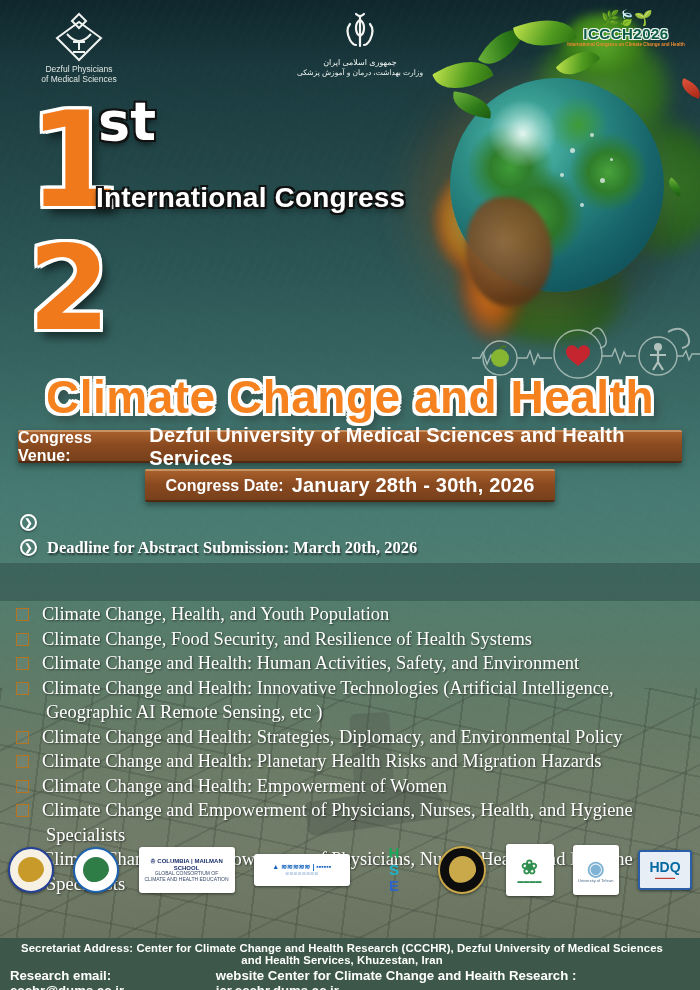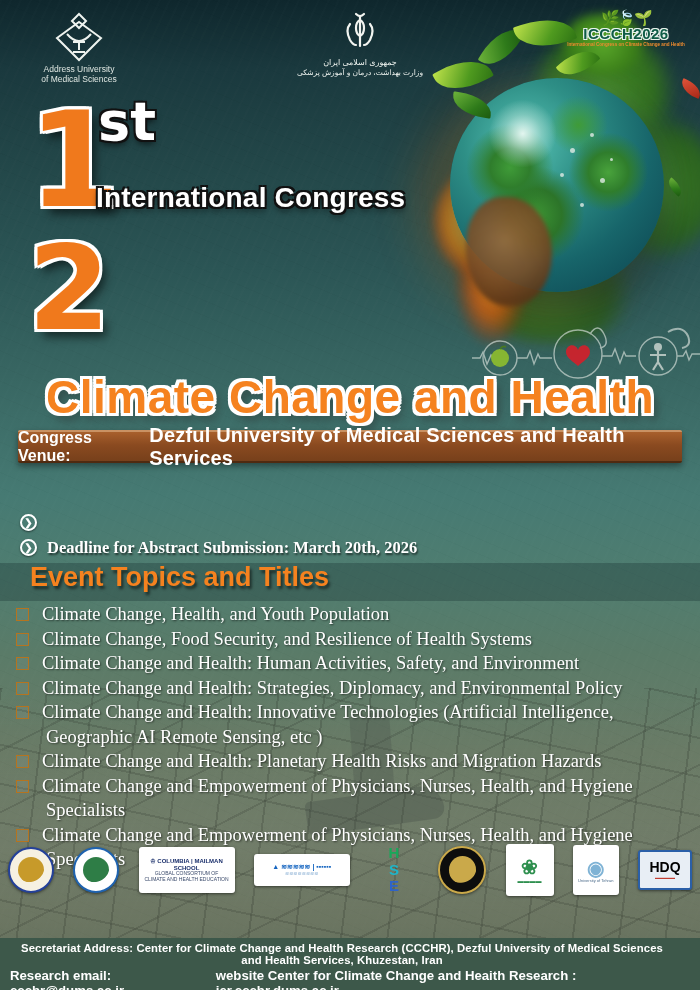--- a/index.html
+++ b/index.html
@@ -171,21 +171,21 @@
 
   <div class="hdr-left">
     <svg width="56" height="52" viewBox="0 0 56 52">
       <g fill="none" stroke="#eef3ef" stroke-width="2">
         <path d="M28 2 l7 7 -7 7 -7 -7 z"></path>
         <path d="M6 26 L28 10 L50 26 L28 48 Z"></path>
         <path d="M16 22 q12 14 24 0 M22 30 h12 M28 30 v8 M22 40 h12"></path>
       </g>
     </svg>
     <div class="t">
-      <span>Address University</span><br>
+      <span>Dezful Physicians</span><br>
       <span>of Medical Sciences</span>
     </div>
   </div>
 
   <div class="hdr-center">
     <svg width="44" height="40" viewBox="0 0 44 40">
       <g fill="none" stroke="#f2f5f1" stroke-width="2.2" stroke-linecap="round">
         <path d="M22 4 v30"></path>
         <path d="M22 8 q-4 2 -4 8 q0 6 4 8"></path>
         <path d="M22 8 q4 2 4 8 q0 6 -4 8"></path>
@@ -209,40 +209,44 @@
   <div class="hline" style="left:96px;top:182px;">International Congress</div>
   <div class="ord" style="left:28px;top:238px;font-size:118px;">2</div>
 
   <div class="title">Climate Change and Health</div>
 
   <div class="banner" id="venue-banner">
     <span class="lab">Congress Venue:</span>
     <span class="val">Dezful University of Medical Sciences and Health Services</span>
   </div>
 
+  <div class="banner" id="date-banner">
+    <span class="lab">Congress Date:</span>
+    <span class="val">January 28th - 30th, 2026</span>
+  </div>
 
   <div class="deadlines" id="deadline-list">
       <div class="dl-row">
         <span class="dl-ic">❯</span>
       </div>
       <div class="dl-row">
         <span class="dl-ic">❯</span>
         <span class="dl-tx">Deadline for Abstract Submission: March 20th, 2026</span>
       </div>
     </div>
 
   <div class="topics-strip"></div>
-  <div class="topics-h">Event Topics and Titles</div>
   <ul class="topics" id="topics-list">
       <li><span class="cb"></span>Climate Change, Health, and Youth Population</li>
       <li><span class="cb"></span>Climate Change, Food Security, and Resilience of Health Systems</li>
       <li><span class="cb"></span>Climate Change and Health: Human Activities, Safety, and Environment</li>
+      <li><span class="cb"></span>Climate Change and Health: Innovative Technologies (Artificial Intelligence, Geographic AI Remote Sensing, etc )</li>
       <li><span class="cb"></span>Climate Change and Health: Strategies, Diplomacy, and Environmental Policy</li>
-      <li><span class="cb"></span>Climate Change and Health: Innovative Technologies (Artificial Intelligence, Geographic AI Remote Sensing, etc )</li>
       <li><span class="cb"></span>Climate Change and Health: Planetary Health Risks and Migration Hazards</li>
+      <li><span class="cb"></span>Climate Change and Health: Empowerment of Women</li>
       <li><span class="cb"></span>Climate Change and Empowerment of Physicians, Nurses, Health, and Hygiene Specialists</li>
       <li><span class="cb"></span>Climate Change and Empowerment of Physicians, Nurses, Health, and Hygiene Specialists</li>
     </ul>
 
   <div class="logos" id="logos-row1">
       <div class="logo circ" style="width: 46px; height: 46px; background: rgb(246, 241, 226); border: 2px solid rgb(36, 65, 154);">
         <i class="core" style="background: radial-gradient(circle at 42% 36%, rgb(199, 154, 42) 0%, rgb(199, 154, 42) 68%, transparent 72%);"></i>
       </div>
       <div class="logo circ" style="width: 46px; height: 46px; background: rgb(255, 255, 255); border: 2px solid rgb(31, 99, 176);">
         <i class="core" style="background: radial-gradient(circle at 42% 36%, rgb(46, 125, 70) 0%, rgb(46, 125, 70) 68%, transparent 72%);"></i>
@@ -266,21 +270,21 @@
       </div>
       <div class="logo" style="width: 48px; height: 52px; background: rgb(255, 255, 255);">
         <span style="color: rgb(46, 143, 78); font-size: 20px; font-weight: 700;">❀</span>
         <span style="color: rgb(46, 143, 78); font-size: 6px; font-weight: 700;">▬▬▬▬</span>
       </div>
       <div class="logo" style="width: 46px; height: 50px; background: rgb(255, 255, 255);">
         <span style="color: rgb(127, 179, 213); font-size: 20px; font-weight: 700;">◉</span>
         <span style="color: rgb(74, 106, 138); font-size: 4px; font-weight: 400;">University of Tehran</span>
       </div>
       <div class="logo" style="width: 54px; height: 40px; background: rgb(232, 238, 245); border: 2px solid rgb(42, 95, 168);">
-        <span style="color: #000000; font-size: 14px; font-weight: 700;">HDQ</span>
+        <span style="color: #0369a1; font-size: 14px; font-weight: 700;">HDQ</span>
         <span style="color: rgb(194, 59, 46); font-size: 4px; font-weight: 400;">▬▬▬▬▬</span>
       </div>
     </div>
   <div class="logos" id="logos-row2">
       <div class="logo circ" style="width: 42px; height: 42px; background: rgb(255, 255, 255); border: 2px solid rgb(51, 51, 51);">
         <i class="core" style="background: radial-gradient(circle at 42% 36%, rgb(43, 43, 43) 0%, rgb(43, 43, 43) 68%, transparent 72%);"></i>
       </div>
       <div class="logo circ" style="width: 40px; height: 40px; background: rgb(255, 255, 255); border: 2px solid rgb(68, 68, 68);">
         <i class="core" style="background: radial-gradient(circle at 42% 36%, rgb(58, 58, 58) 0%, rgb(58, 58, 58) 68%, transparent 72%);"></i>
       </div>

